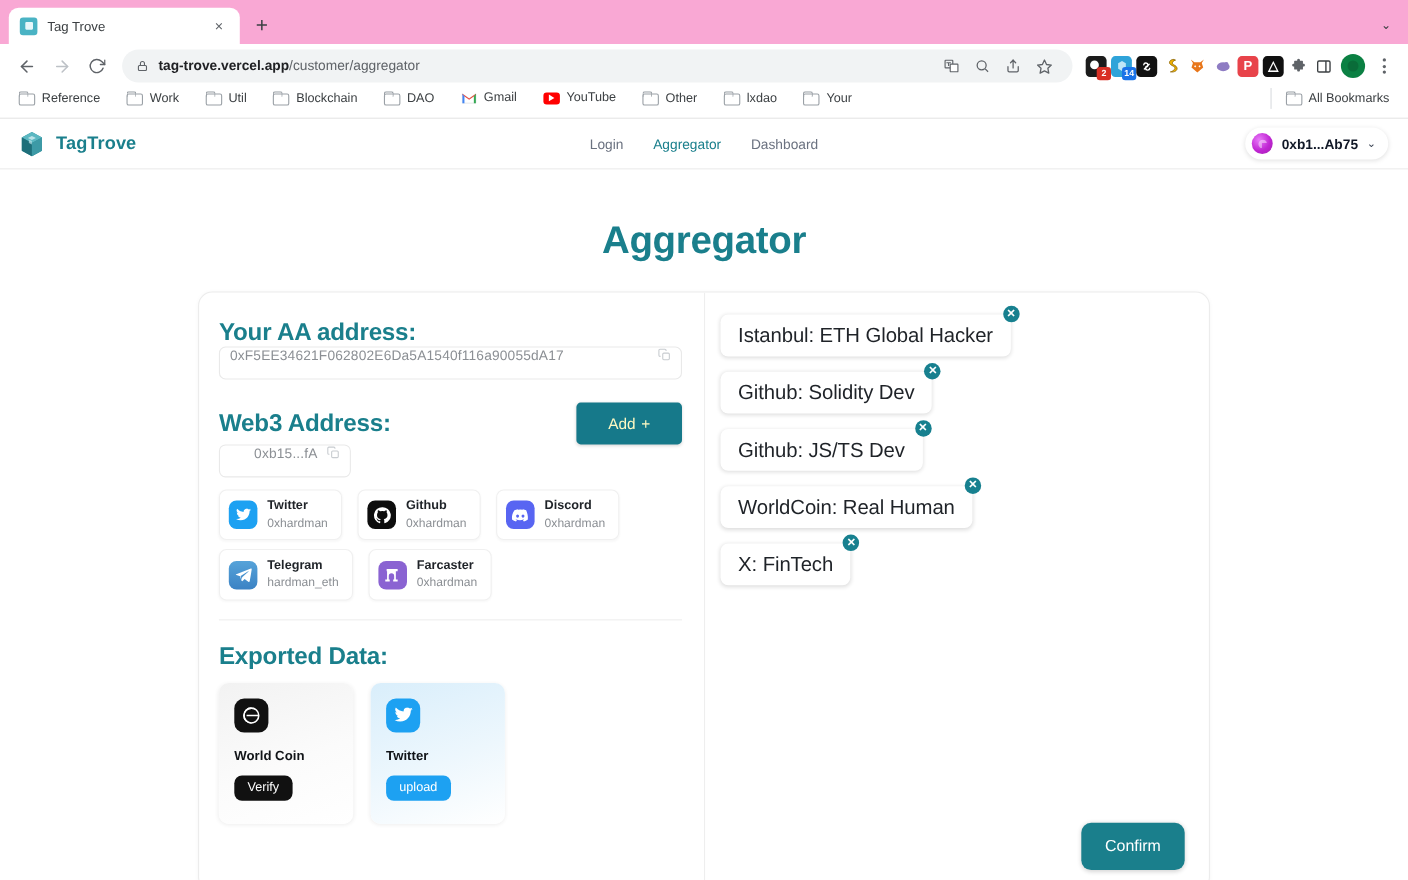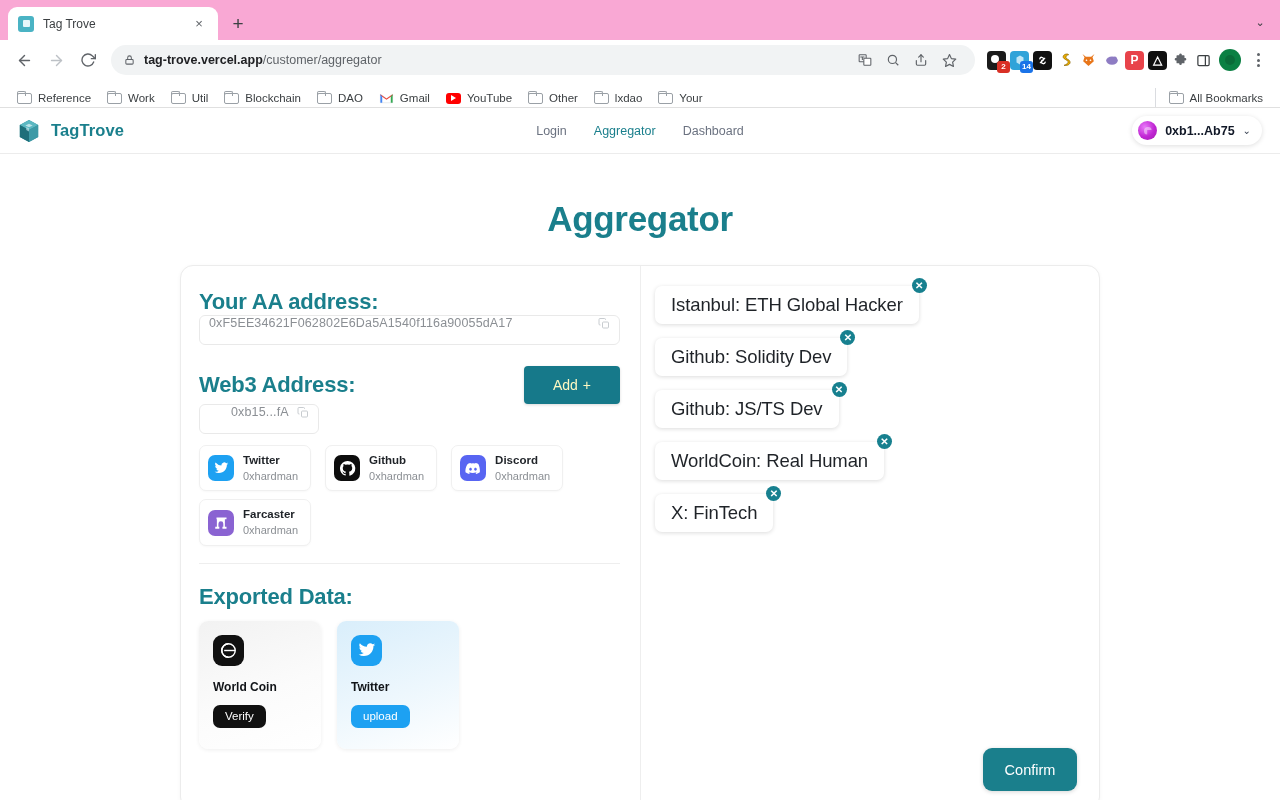--- a/index.html
+++ b/index.html
@@ -90,22 +90,22 @@
   .profile-circle {
     width: 22px; height: 22px; border-radius: 50%;
     background: #0b8043; flex-shrink: 0; margin-left: 4px;
     display: flex; align-items: center; justify-content: center;
   }
   .profile-circle::after {
     content: ""; width: 10px; height: 10px; border-radius: 50%; background: #0a6c39;
   }
 
   .bookmarks {
-    height: 28px; background: #ffffff; display: flex; align-items: flex-end;
-    padding: 0 10px; gap: 2px; border-bottom: 1px solid #e0e0e0;
+    height: 28px; background: #ffffff; display: flex; align-items: flex-start;
+    padding: 0 10px; gap: 10px; border-bottom: 1px solid #e0e0e0;
   }
   .bm {
     display: flex; align-items: center; gap: 6px; padding: 3px 7px;
     border-radius: 4px; font-size: 11.5px; color: #3c4043; white-space: nowrap;
   }
   .bm-folder {
     width: 15px; height: 13px; position: relative; flex-shrink: 0;
   }
   .bm-folder::before {
     content: ""; position: absolute; inset: 2px 0 0 0;
@@ -533,20 +533,31 @@
               <svg width="16" height="13" viewBox="0 0 24 18" fill="#fff">
                   <path d="M20 2.2A18 18 0 0 0 15.5.8l-.3.6a16 16 0 0 0-6.4 0L8.5.8A18 18 0 0 0 4 2.2C1.1 6.4.3 10.5.7 14.6a18 18 0 0 0 5.5 2.8l1.2-1.9a11 11 0 0 1-1.8-.9l.4-.3a12.8 12.8 0 0 0 11 0l.4.3a11 11 0 0 1-1.8.9l1.2 1.9a18 18 0 0 0 5.5-2.8c.5-4.8-.8-8.9-2.3-12.4zM8.3 12.2c-1.1 0-2-1-2-2.2s.9-2.2 2-2.2 2 1 2 2.2-.9 2.2-2 2.2zm7.4 0c-1.1 0-2-1-2-2.2s.9-2.2 2-2.2 2 1 2 2.2-.9 2.2-2 2.2z"></path>
                 </svg>
             </span>
             <span>
               <span class="acct-name" style="display:block">Discord</span>
               <span class="acct-handle" style="display:block">0xhardman</span>
             </span>
           </div>
 
+          <div class="acct">
+            <span class="acct-ico" style="background:linear-gradient(180deg,#56a3d9,#3b82c4)">
+              <svg width="15" height="14" viewBox="0 0 24 22" fill="#fff">
+                  <path d="M22.5 1.2L1.3 9.4c-1 .4-1 1 .2 1.3l5.3 1.7 2 6.2c.3.7.5.9 1 .9s.7-.2 1-.6l2.6-2.5 5.4 4c1 .5 1.7.3 2-.9L23.8 2.4c.3-1.3-.4-1.8-1.3-1.2zM7.6 12.1l11-6.9c.5-.3.9-.1.6.3l-9.4 8.5-.4 4z"></path>
+                </svg>
+            </span>
+            <span>
+              <span class="acct-name" style="display:block">Telegram</span>
+              <span class="acct-handle" style="display:block">hardman_eth</span>
+            </span>
+          </div>
 
           <div class="acct">
             <span class="acct-ico" style="background:#8a63d2">
               <svg width="15" height="14" viewBox="0 0 24 22" fill="#fff">
                   <path d="M4 2h16v3h-2.6v12H20v3h-6.5v-3h1.4V12a3.9 3.9 0 0 0-7.8 0v5h1.4v3H2v-3h2.6V5H4z"></path>
                 </svg>
             </span>
             <span>
               <span class="acct-name" style="display:block">Farcaster</span>
               <span class="acct-handle" style="display:block">0xhardman</span>

